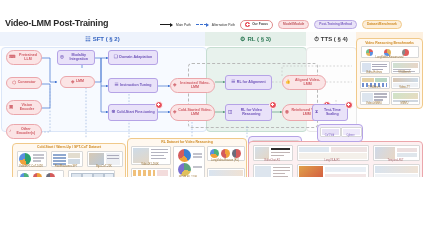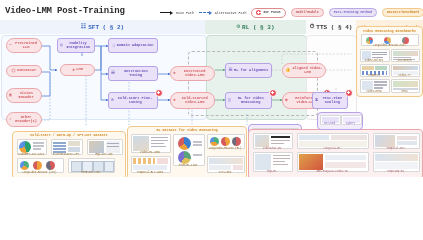--- a/index.html
+++ b/index.html
@@ -1,17 +1,17 @@
 <!DOCTYPE html>
 <html><head>
 <meta charset="utf-8">
 <style>
   html,body{margin:0;padding:0;background:#ffffff;}
   body{width:423px;height:177px;overflow:hidden;font-family:"Liberation Sans",sans-serif;position:relative;}
-  #root{position:absolute;left:0;top:4px;width:423px;height:177px;font-family:Liberation Mono, monospace;}
+  #root{position:absolute;left:0;top:16px;width:423px;height:177px;}
 
   
   .hdr{position:absolute;left:0;top:0;width:423px;height:16px;}
   .hdr-title{position:absolute;left:5px;top:2px;font-size:9px;font-weight:600;color:#2b2b2b;letter-spacing:-.2px;}
   .legend{position:absolute;left:160px;top:3px;height:11px;display:flex;align-items:center;gap:5px;}
   .lg-item{display:flex;align-items:center;gap:2px;font-size:3.3px;color:#333;white-space:nowrap;}
   .arrow-solid{width:14px;height:5px;position:relative;}
   .arrow-solid:before{content:"";position:absolute;left:0;top:2px;width:11px;height:1px;background:#1a1a1a;}
   .arrow-solid:after{content:"";position:absolute;left:10px;top:.5px;border:2px solid transparent;border-left:3px solid #1a1a1a;}
   .arrow-dash{width:14px;height:5px;position:relative;}

